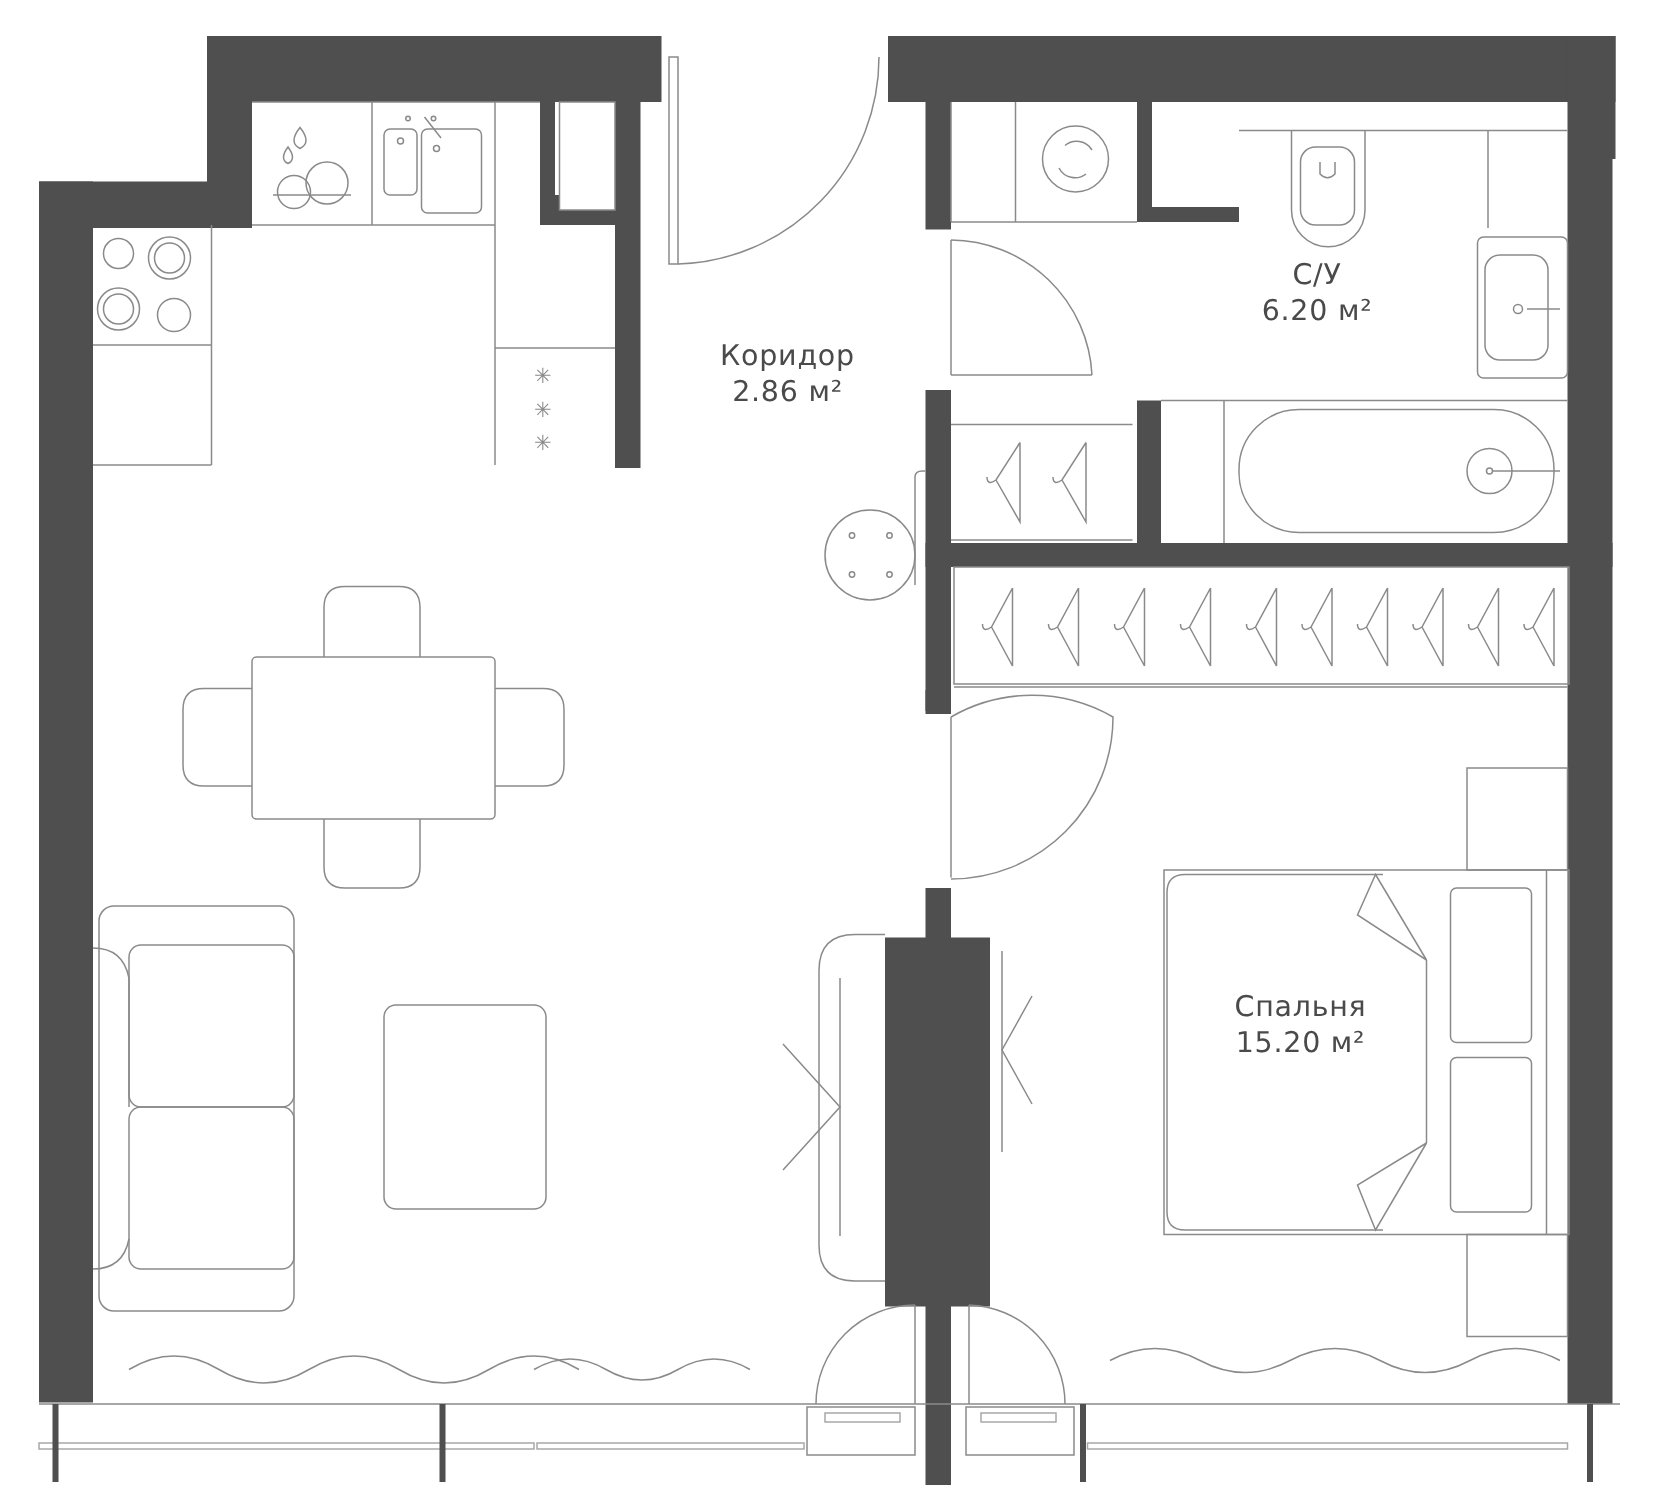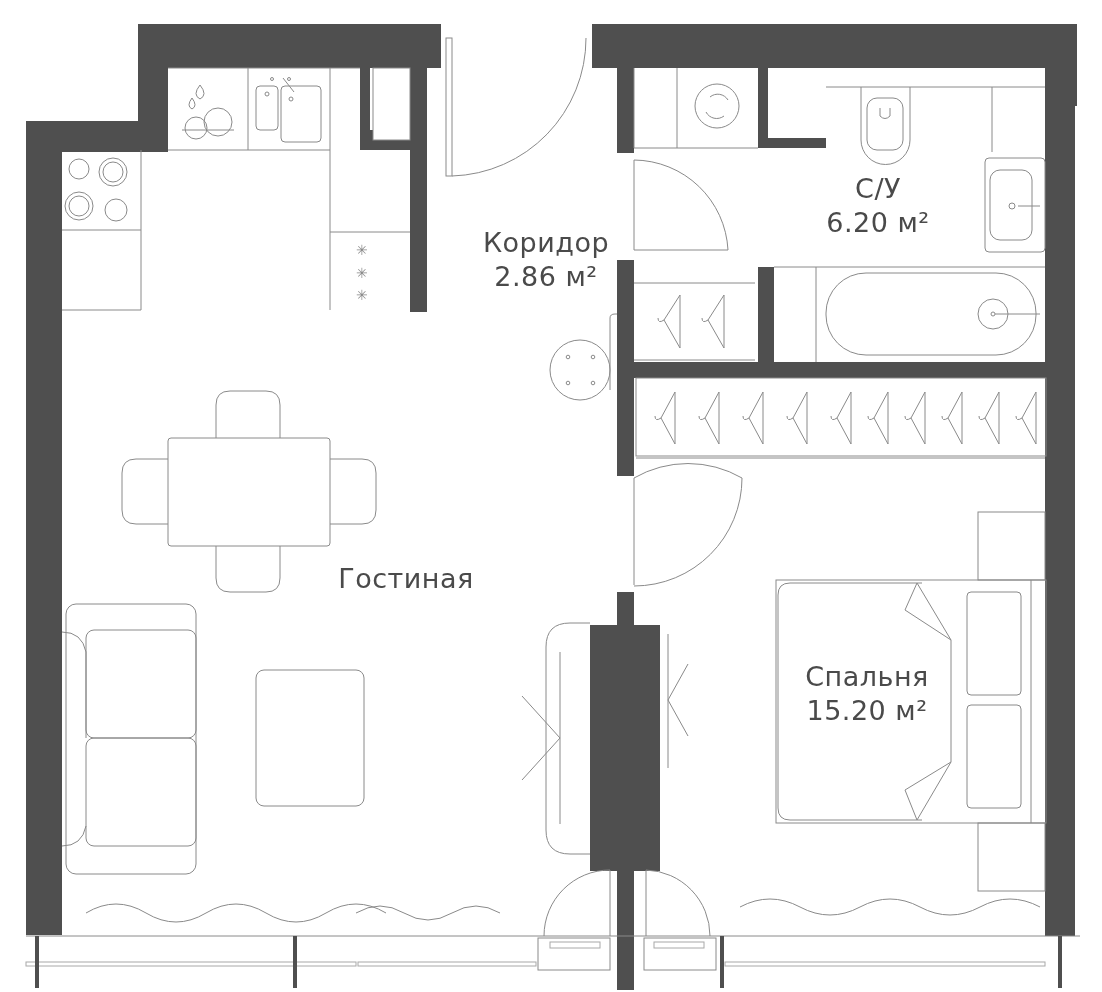--- a/index.html
+++ b/index.html
@@ -7,21 +7,21 @@
     #plan { position: absolute; left: 0; top: 0; width: 1102px; height: 992px; }
     .wall { fill: #4f4f4f; }
     .thin { fill: none; stroke: #8a8a8a; stroke-width: 1; }
     .thin2 { fill: none; stroke: #a8a8a8; stroke-width: 1; }
     .label {
       position: absolute;
       font-family: "DejaVu Sans", sans-serif;
       color: #4a4a4a;
       text-align: center;
       line-height: 1.25;
-      font-size: 27px;
+      font-size: 19px;
       letter-spacing: 0.5px;
       white-space: nowrap;
       transform: translateX(-50%);
     }
     .label .name, .label .area { display: block; }
   </style>
 </head>
 <body>
 
 <svg id="plan" viewBox="0 0 1102 992" xmlns="http://www.w3.org/2000/svg">
@@ -244,27 +244,26 @@
 
   <g>
     <path class="thin" d="M 86 913 q 30 -18 60 0 t 60 0 t 60 0 t 60 0 t 60 0"></path>
     <path class="thin" d="M 356 913 q 24 -14 48 0 t 48 0 t 48 0"></path>
     <path class="thin" d="M 740 907 q 30 -16 60 0 t 60 0 t 60 0 t 60 0 t 60 0"></path>
   </g>
 </svg>
 
 <div class="label" style="left:236px; top:212px;">
 </div>
-<div class="label" style="left:546px; top:226px;">
+<div class="label" style="left:525px; top:226px;">
   <span class="name">Коридор</span>
   <span class="area">2.86 м²</span>
 </div>
 <div class="label" style="left:878px; top:172px;">
   <span class="name">С/У</span>
   <span class="area">6.20 м²</span>
 </div>
 <div class="label" style="left:406px; top:562px;">
-  <span class="name">Гостиная</span>
 </div>
 <div class="label" style="left:867px; top:660px;text-align:center;">
   <span class="name">Спальня</span>
   <span class="area">15.20 м²</span>
 </div>
 
 </body></html>

